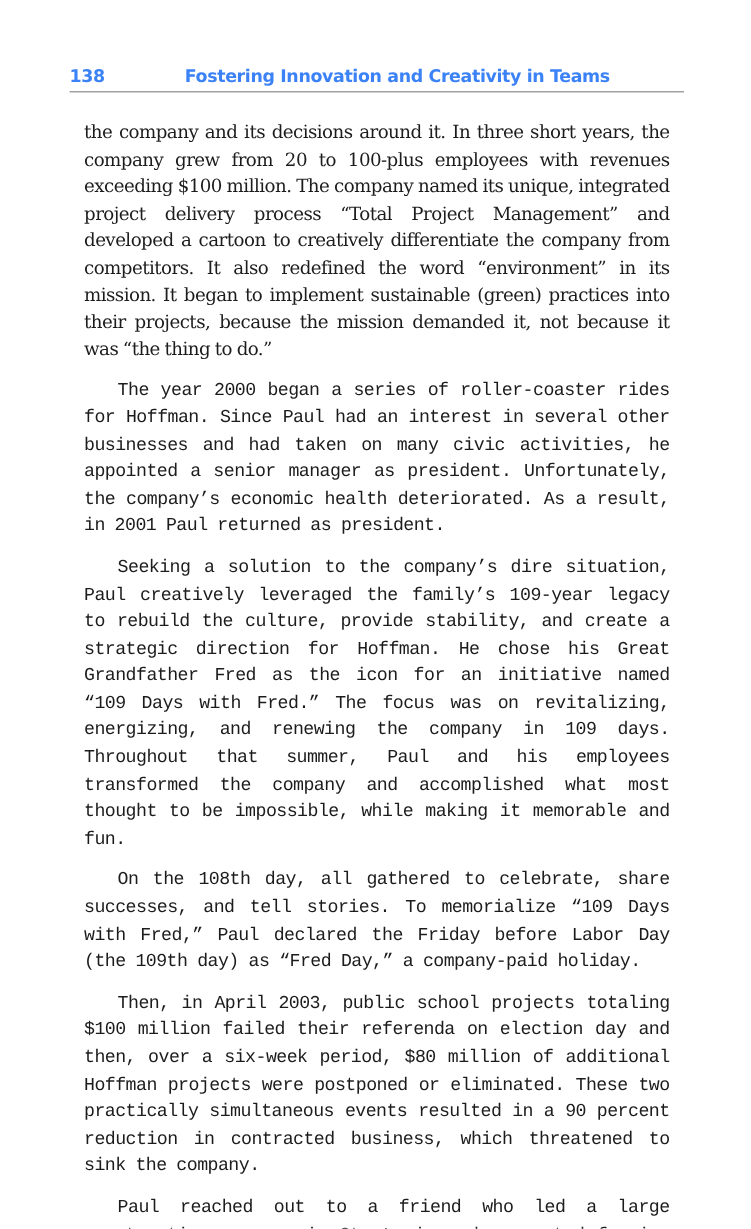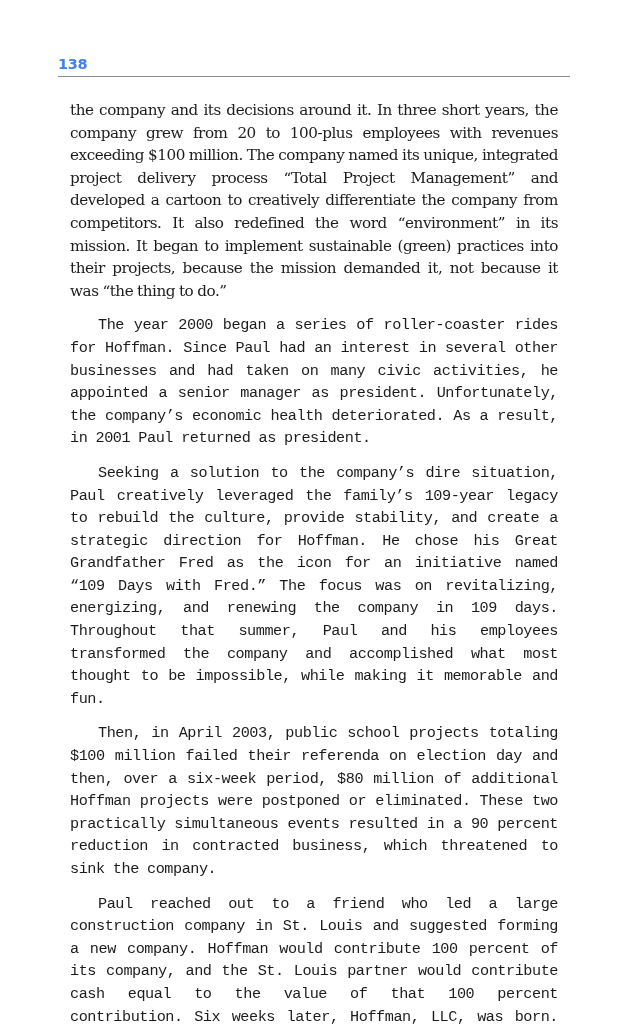--- a/index.html
+++ b/index.html
@@ -51,22 +51,24 @@
     text-indent: 28px;
     font-family: Liberation Mono, monospace;
   }
 </style>
 </head>
 <body>
 
 <div class="page">
   <div class="running-head">
     <span class="folio">138</span>
+    <span class="title">Fostering Innovation and Creativity in Teams</span>
   </div>
 
   <div class="body-text">
     <p>the company and its decisions around it. In three short years, the com­pany grew from 20 to 100-plus employees with revenues exceeding $100 million. The company named its unique, integrated project delivery process “Total Project Management” and developed a cartoon to cre­atively differentiate the company from competitors. It also redefined the word “environment” in its mission. It began to implement sustainable (green) practices into their projects, because the mission demanded it, not because it was “the thing to do.”</p>
     <p class="indent">The year 2000 began a series of roller-coaster rides for Hoffman. Since Paul had an interest in several other businesses and had taken on many civic activities, he appointed a senior manager as president. Unfor­tunately, the company’s economic health deteriorated. As a result, in 2001 Paul returned as president.</p>
     <p class="indent">Seeking a solution to the company’s dire situation, Paul creatively leveraged the family’s 109-year legacy to rebuild the culture, provide sta­bility, and create a strategic direction for Hoffman. He chose his Great Grandfather Fred as the icon for an initiative named “109 Days with Fred.” The focus was on revitalizing, energizing, and renewing the com­pany in 109 days. Throughout that summer, Paul and his employees transformed the company and accomplished what most thought to be impossible, while making it memorable and fun.</p>
+    <p class="indent">On the 108th day, all gathered to celebrate, share successes, and tell stories. To memorialize “109 Days with Fred,” Paul declared the Friday before Labor Day (the 109th day) as “Fred Day,” a company-paid holiday.</p>
     <p class="indent">Then, in April 2003, public school projects totaling $100 million failed their referenda on election day and then, over a six-week period, $80 mil­lion of additional Hoffman projects were postponed or eliminated. These two practically simultaneous events resulted in a 90 percent reduction in contracted business, which threatened to sink the company.</p>
     <p class="indent">Paul reached out to a friend who led a large construction company in St. Louis and suggested forming a new company. Hoffman would con­tribute 100 percent of its company, and the St. Louis partner would con­tribute cash equal to the value of that 100 percent contribution. Six weeks later, Hoffman, LLC, was born. When the St. Louis company needed a new corporate headquarters, with Hoffman’s assistance, its highly sustainable</p>
   </div>
 </div>
 
 </body></html>

